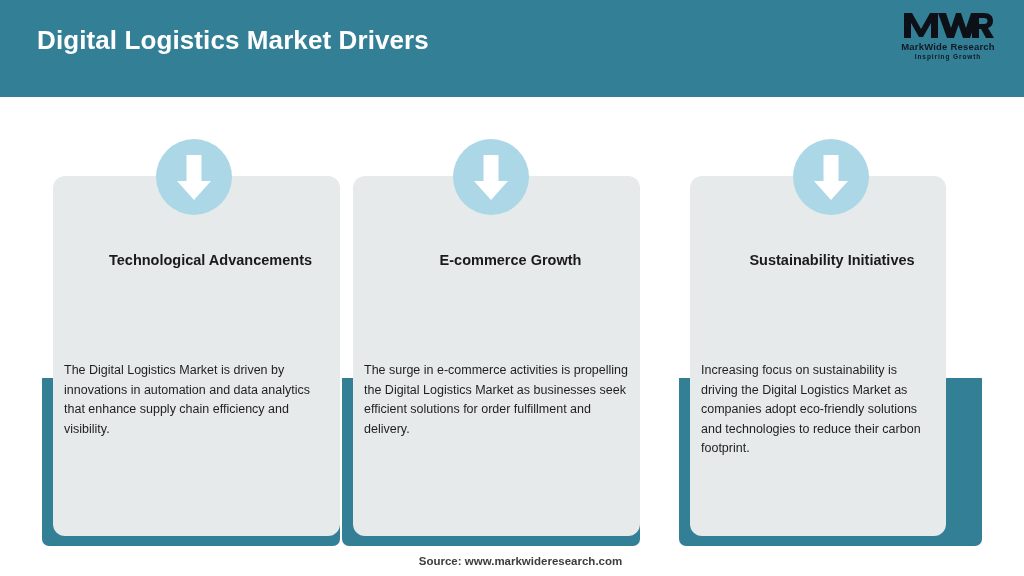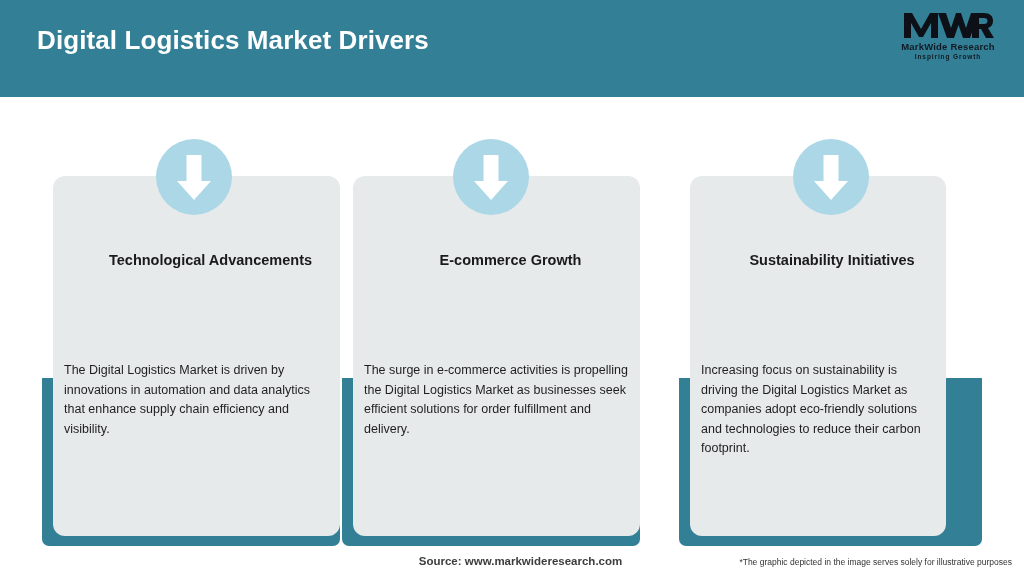--- a/index.html
+++ b/index.html
@@ -224,15 +224,14 @@
       <div class="icon-circle" style="left:114px; top:-37px;">
         <svg width="76" height="76" viewBox="0 0 76 76" aria-hidden="true">
           <path d="M30.5 16 L45.5 16 L45.5 42 L55 42 L38 61 L21 42 L30.5 42 Z" fill="#ffffff"></path>
         </svg>
       </div>
     </div>
 
   </div>
 
   <div class="source-note">Source: www.markwideresearch.com</div>
-  <div class="disclaimer">*The graphic depicted in the image serves solely for illustrative purposes</div>
 
 </div>
 
 </body></html>

